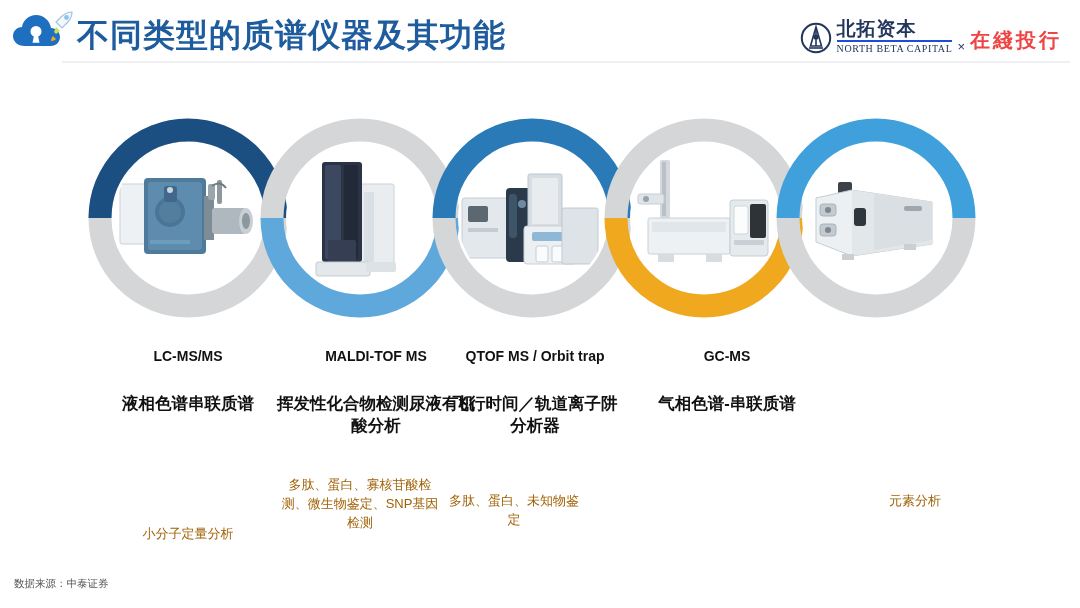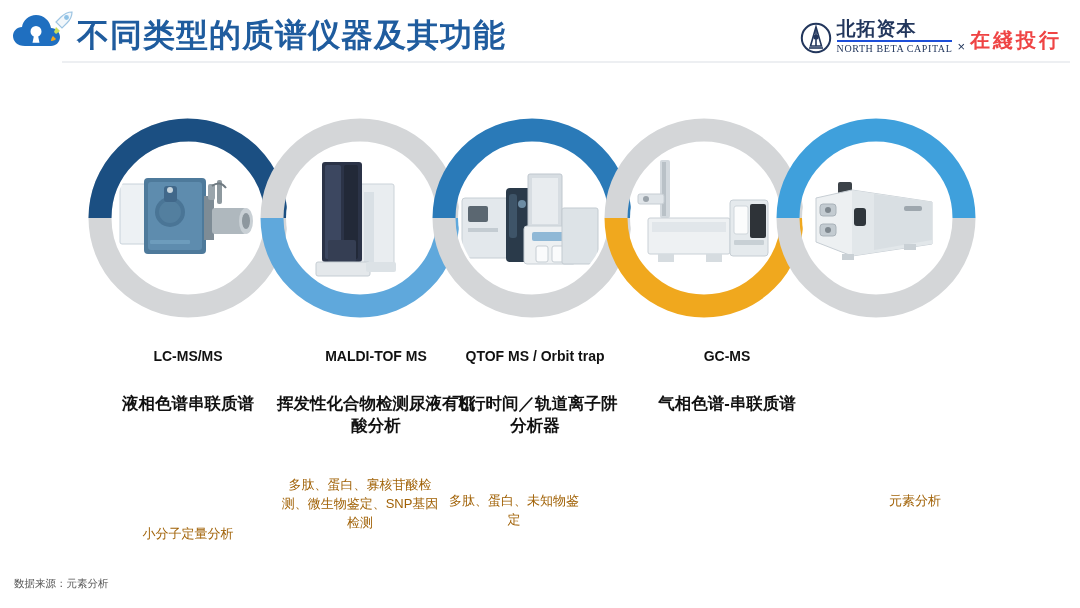--- a/index.html
+++ b/index.html
@@ -266,13 +266,13 @@
   <div class="col-desc" style="left:444px;top:144px;width:140px;">多肽、蛋白、未知物鉴定</div>
 
   <div class="col" style="left:628px;width:198px;">
     <div class="col-en">GC-MS</div>
     <div class="col-cn">气相色谱-串联质谱</div>
   </div>
 
   <div class="col-desc" style="left:845px;top:144px;width:140px;">元素分析</div>
 </div>
 
-<div id="footer-source">数据来源：元素分析</div>
+<div id="footer-source">数据来源：中泰证券</div>
 
 </body></html>

